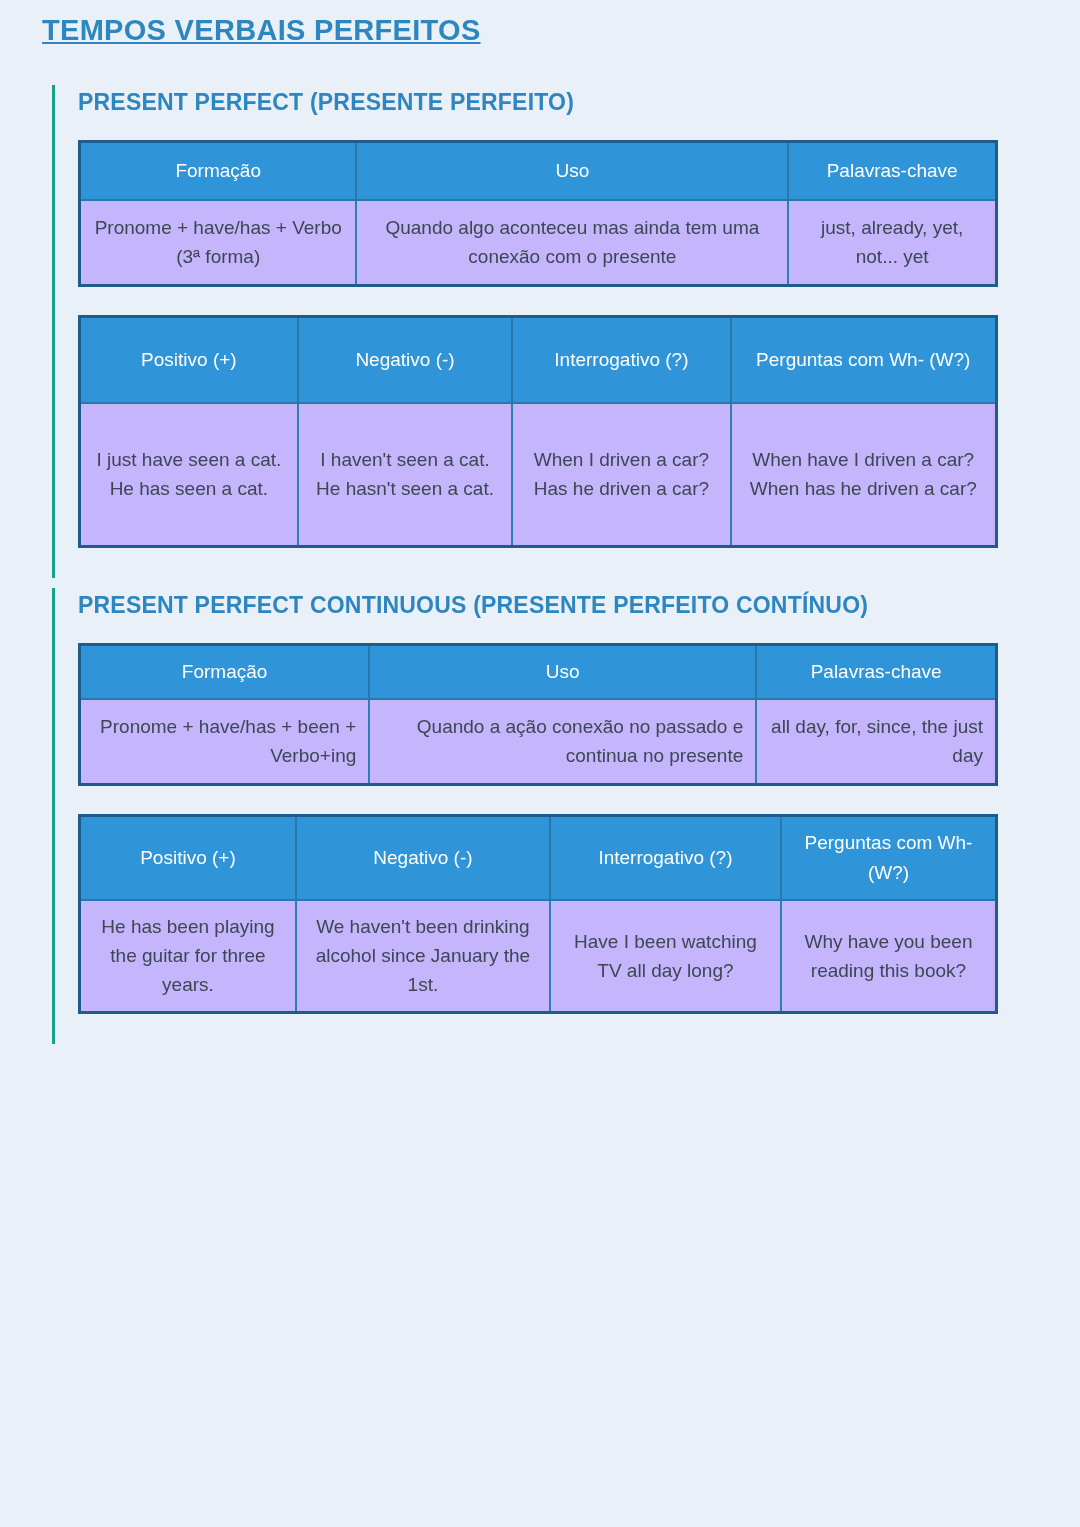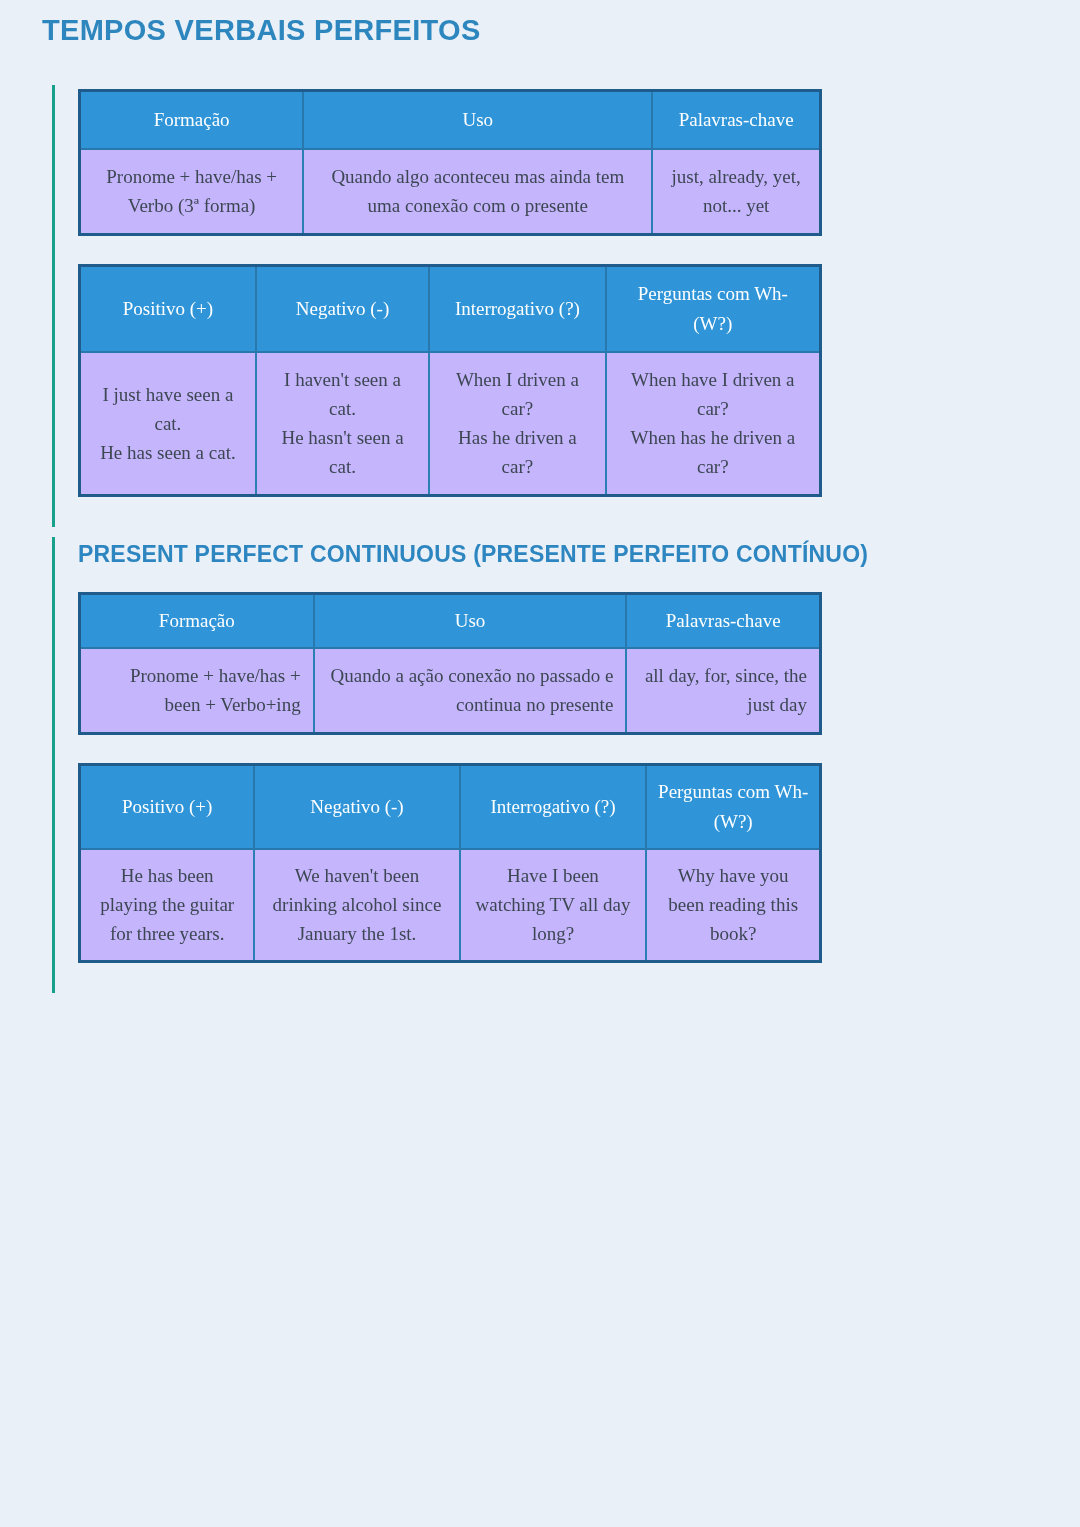--- a/index.html
+++ b/index.html
@@ -13,20 +13,21 @@
     overflow: hidden;
   }
   .page { padding: 14px 62px 0 42px; }
 
   .doc-title {
     margin: 0 0 38px 0;
     font-size: 29px;
     font-weight: 600;
     letter-spacing: 0.3px;
     color: #2d87be;
+    text-decoration: underline;
   }
 
   .section {
     border-left: 3px solid #17a08c;
     margin-left: 10px;
     margin-bottom: 10px;
     padding: 4px 0 2px 23px;
   }
 
   .section-heading {
@@ -39,27 +40,26 @@
 
   .section-desc {
     margin: 0 0 34px 8px;
     font-size: 19px;
     line-height: 37px;
     color: #3d4753;
     max-width: 935px;
   }
 
   table.grammar-table {
-    width: 744px;
+    width: 920px;
     border-collapse: collapse;
     table-layout: fixed;
     background: #fbfdff;
     border: 3px solid #1f5c8b;
     margin-bottom: 28px;
-    font-family: Liberation Serif, serif;
   }
   .grammar-table th {
     background: #2f95d8;
     color: #ffffff;
     font-weight: 400;
     font-size: 19px;
     line-height: 30px;
     text-align: center;
     vertical-align: middle;
     border: 2px solid #2878ad;
@@ -86,20 +86,21 @@
   .t4 td { height: 113px; }
 </style>
 </head>
 <body>
 
 <div class="page">
 
   <h1 class="doc-title">TEMPOS VERBAIS PERFEITOS</h1>
 
   <section class="section">
+    <h2 class="section-heading">PRESENT PERFECT (PRESENTE PERFEITO)</h2>
 
     <table class="grammar-table t1">
       <colgroup>
           <col style="width:30.2%">
           <col style="width:47.1%">
           <col style="width:22.7%">
         </colgroup>
       <thead>
         <tr>
           <th>Formação</th>

